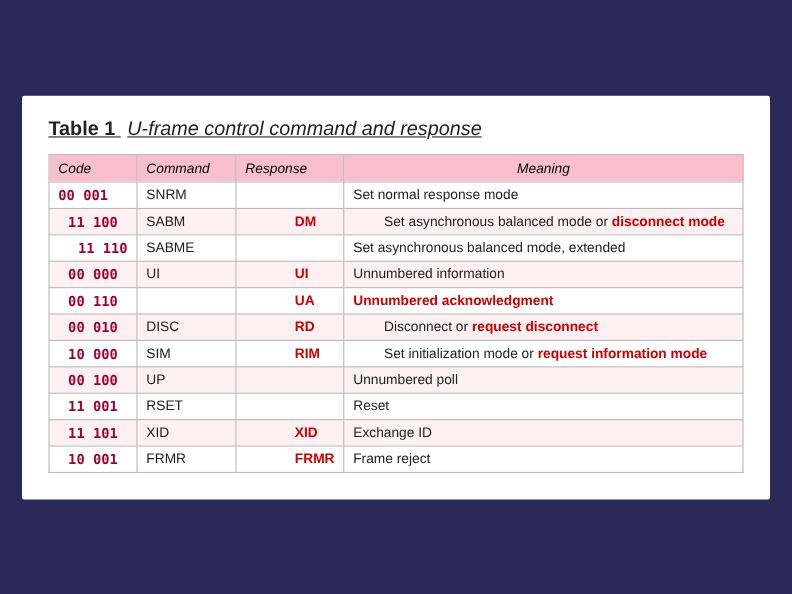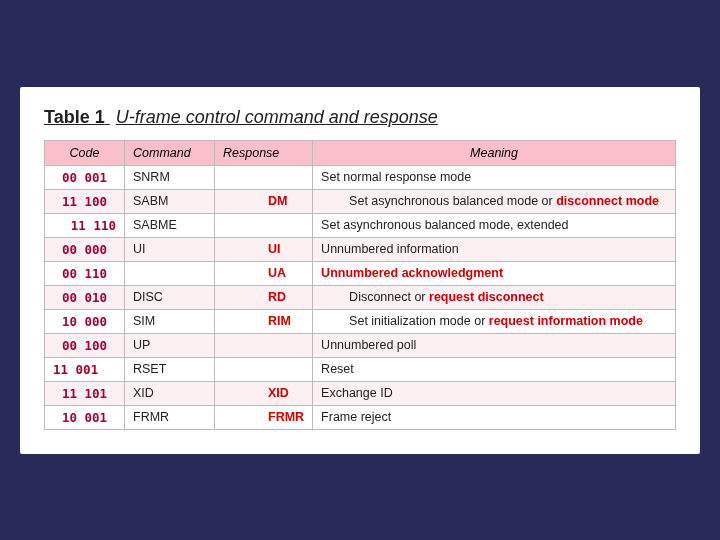--- a/index.html
+++ b/index.html
@@ -93,29 +93,29 @@
 <body>
 
 <div class="slide">
   <div class="title">
     <span class="title-table">Table 1</span>
     <span class="title-subtitle">U-frame control command and response</span>
   </div>
   <table>
     <thead>
       <tr>
-        <th class="col-code" style="text-align:center;">Code</th>
+        <th class="col-code" style="">Code</th>
         <th class="col-cmd">Command</th>
         <th class="col-resp">Response</th>
         <th class="col-meaning" style="text-align:center;">Meaning</th>
       </tr>
     </thead>
     <tbody id="table-body">
     <tr>
-          <td class="code-col col-code" style="text-align: center;">00  001</td>
+          <td class="code-col col-code" style="text-align: left;">00  001</td>
           <td class="cmd-col col-cmd">SNRM</td>
           <td class="col-resp"></td>
           <td class="col-meaning">Set normal response mode</td>
         </tr>
         <tr>
           <td class="code-col col-code" style="text-align: center;">11  100</td>
           <td class="cmd-col col-cmd">SABM</td>
           <td class="col-resp"><span class="resp-red">DM</span></td>
           <td class="col-meaning"><span class="meaning-normal">Set asynchronous balanced mode or </span><span class="meaning-red">disconnect mode</span></td>
         </tr>
@@ -149,21 +149,21 @@
           <td class="col-resp"><span class="resp-red">RIM</span></td>
           <td class="col-meaning"><span class="meaning-normal">Set initialization mode or </span><span class="meaning-red">request information mode</span></td>
         </tr>
         <tr>
           <td class="code-col col-code" style="text-align: center;">00  100</td>
           <td class="cmd-col col-cmd">UP</td>
           <td class="col-resp"></td>
           <td class="col-meaning">Unnumbered poll</td>
         </tr>
         <tr>
-          <td class="code-col col-code" style="text-align: left;">11  001</td>
+          <td class="code-col col-code" style="text-align: center;">11  001</td>
           <td class="cmd-col col-cmd">RSET</td>
           <td class="col-resp"></td>
           <td class="col-meaning">Reset</td>
         </tr>
         <tr>
           <td class="code-col col-code" style="text-align: center;">11  101</td>
           <td class="cmd-col col-cmd">XID</td>
           <td class="col-resp"><span class="resp-red">XID</span></td>
           <td class="col-meaning">Exchange ID</td>
         </tr>

